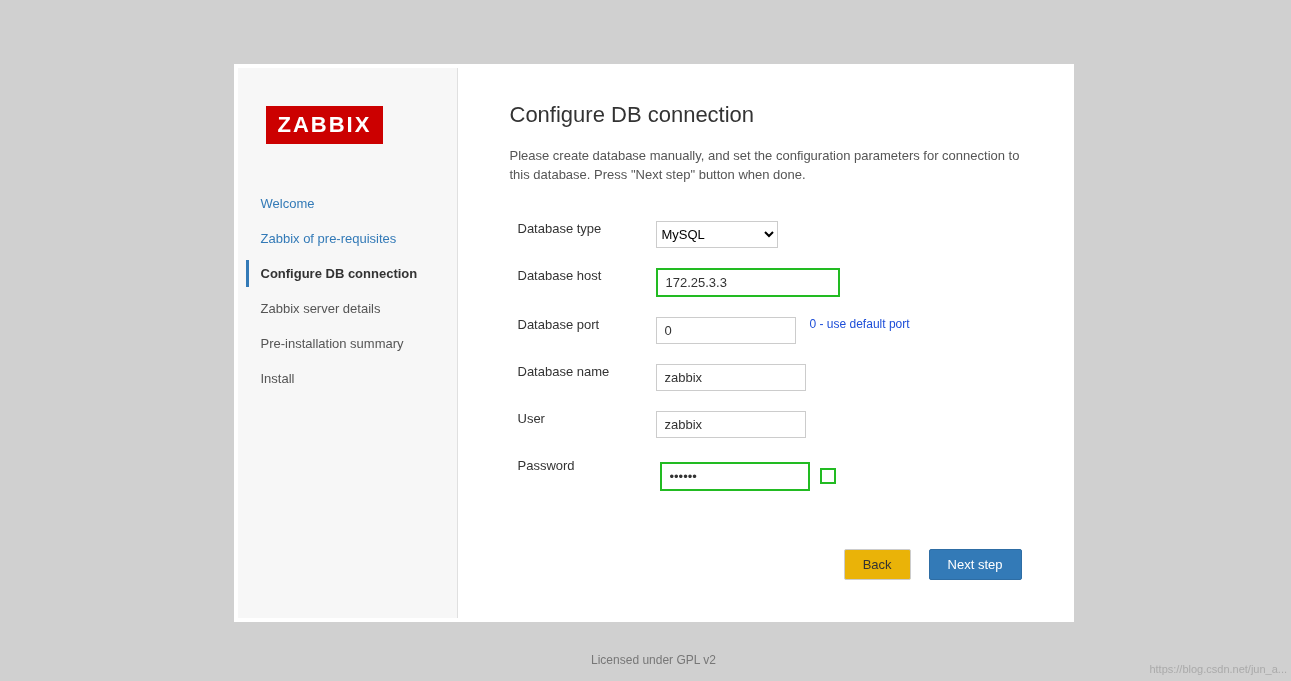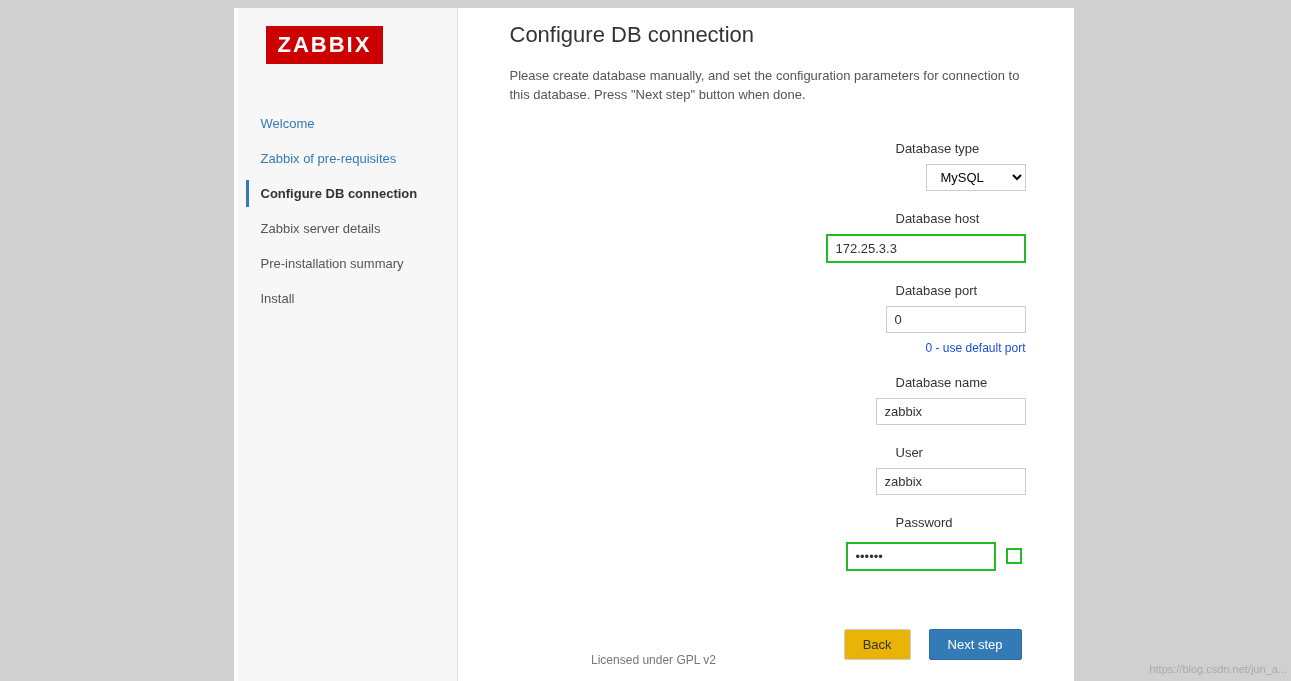--- a/index.html
+++ b/index.html
@@ -83,40 +83,39 @@
       color: #555;
       font-size: 13px;
       margin-bottom: 24px;
       line-height: 1.5;
     }
     .form-table {
       width: 100%;
     }
     .form-row {
       display: flex;
-      align-items: flex-end;
+      align-items: flex-start;
       margin-bottom: 12px;
-      flex-direction: column;
     }
     .form-label {
       width: 130px;
       color: #333;
       font-size: 13px;
       flex-shrink: 0;
     }
     .form-input {
       border: 1px solid #ccc;
       padding: 5px 8px;
       font-size: 13px;
       color: #333;
       outline: none;
       background: #fff;
     }
     .input-host {
-      width: 200px;
+      width: 184px;
       border: 2px solid #22bb22;
     }
     .input-port {
       width: 140px;
     }
     .input-dbname {
       width: 150px;
     }
     .input-user {
       width: 150px;
@@ -125,25 +124,25 @@
       width: 150px;
       border: 2px solid #22bb22;
     }
     .port-hint {
       color: #1d4ed8;
       font-size: 12px;
       margin-left: 10px;
     }
     .select-type {
       border: 1px solid #ccc;
-      padding: 4px 10px;
+      padding: 4px 1px;
       font-size: 13px;
       background: #fff;
       cursor: pointer;
-      width: 100px;
+      width: 122px;
     }
     .password-wrapper {
       display: flex;
       align-items: center;
     }
     .password-check {
       width: 16px;
       height: 16px;
       border: 2px solid #22bb22;
       background: #fff;

